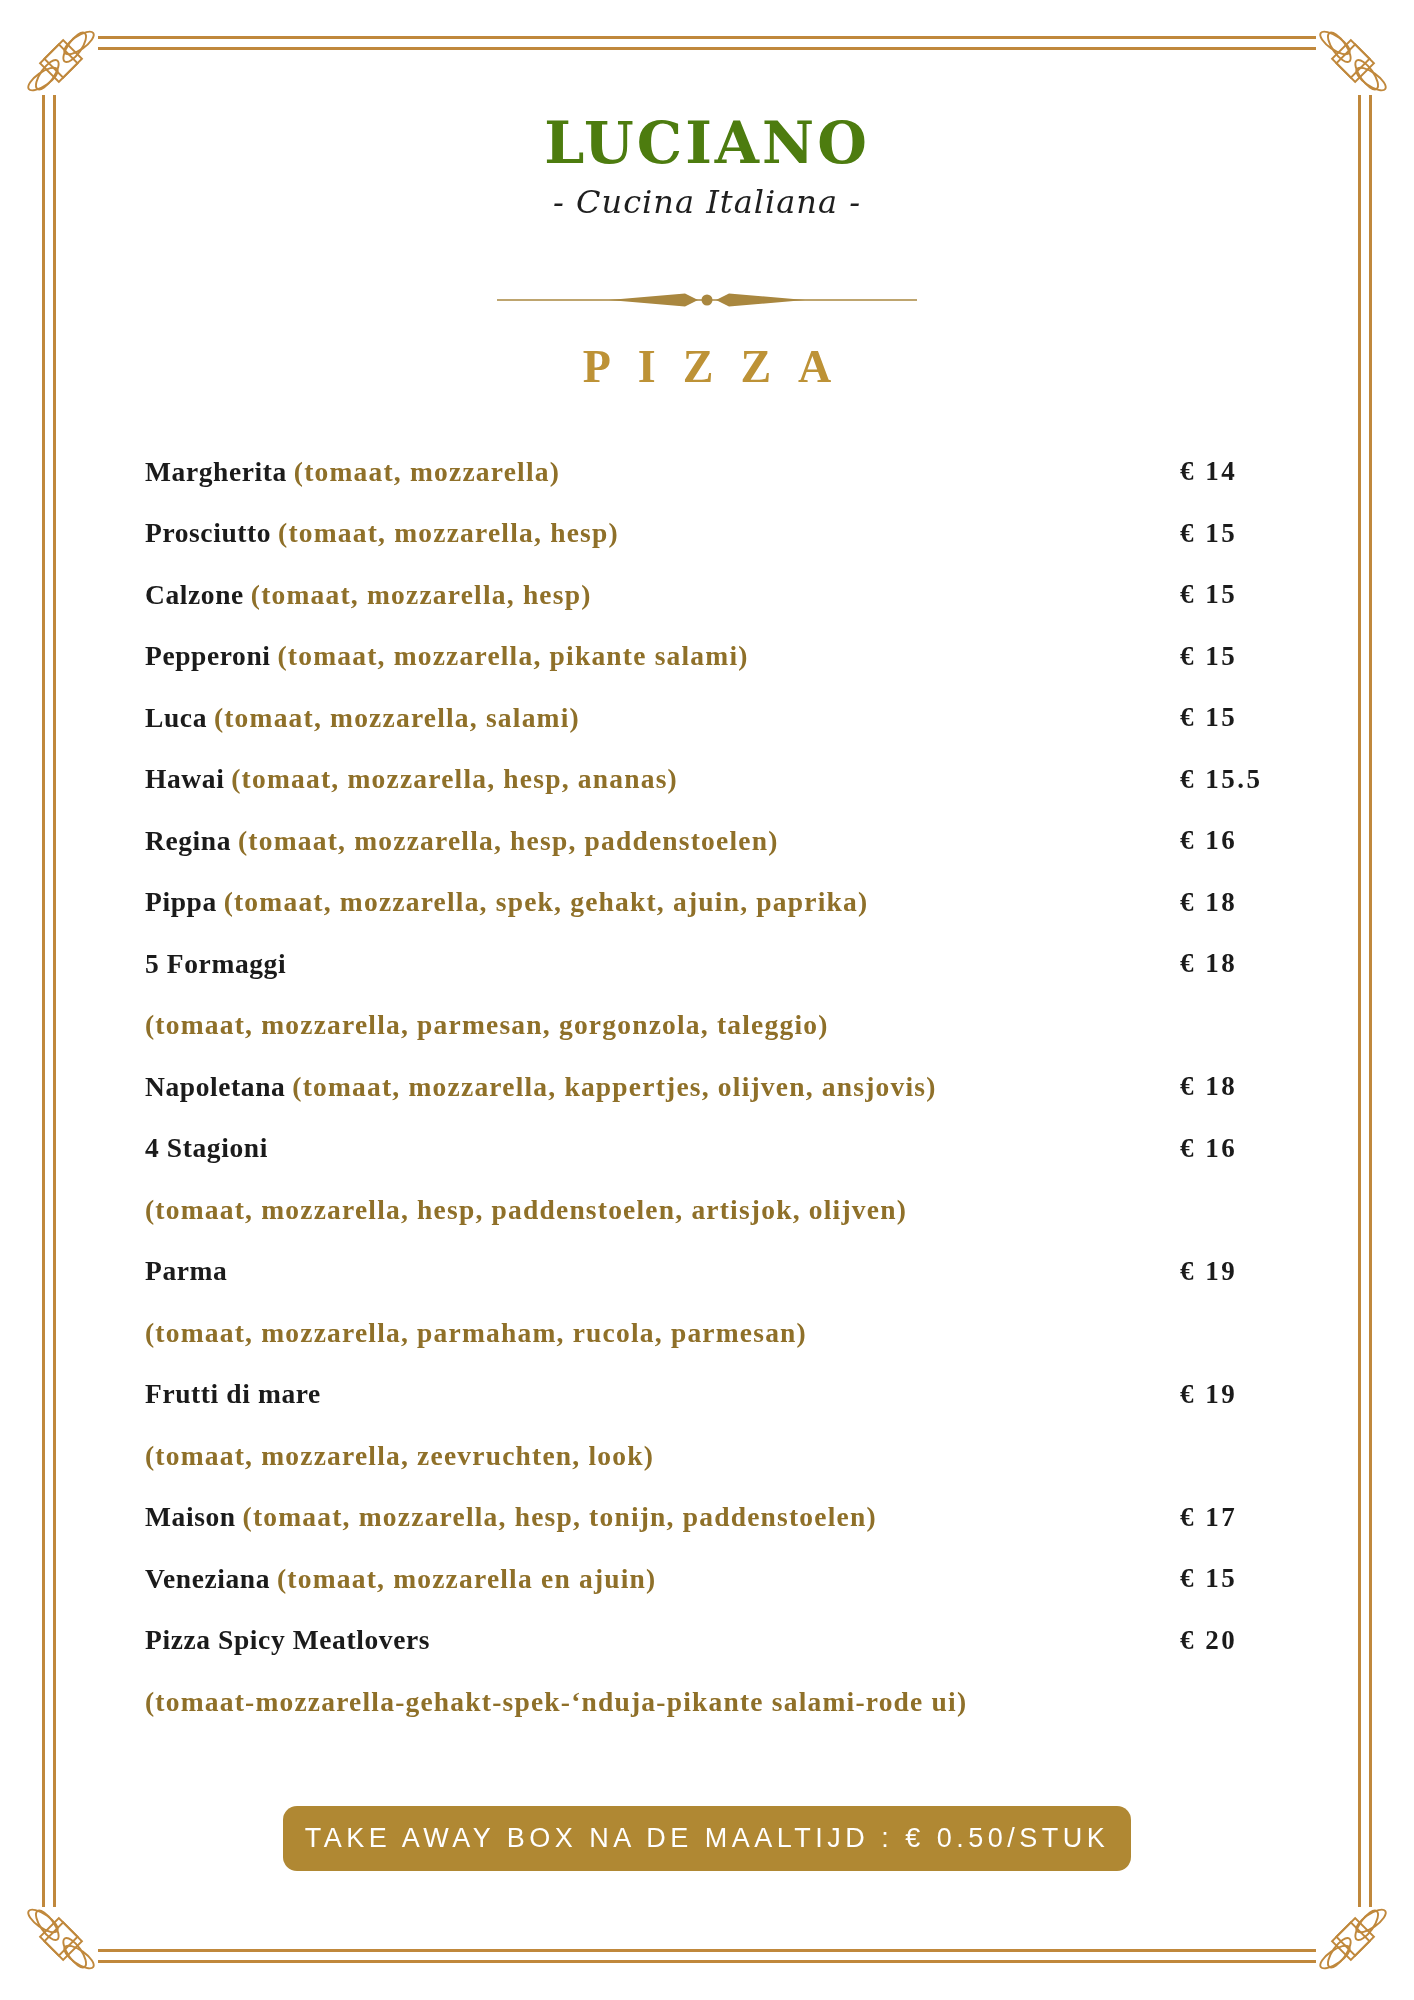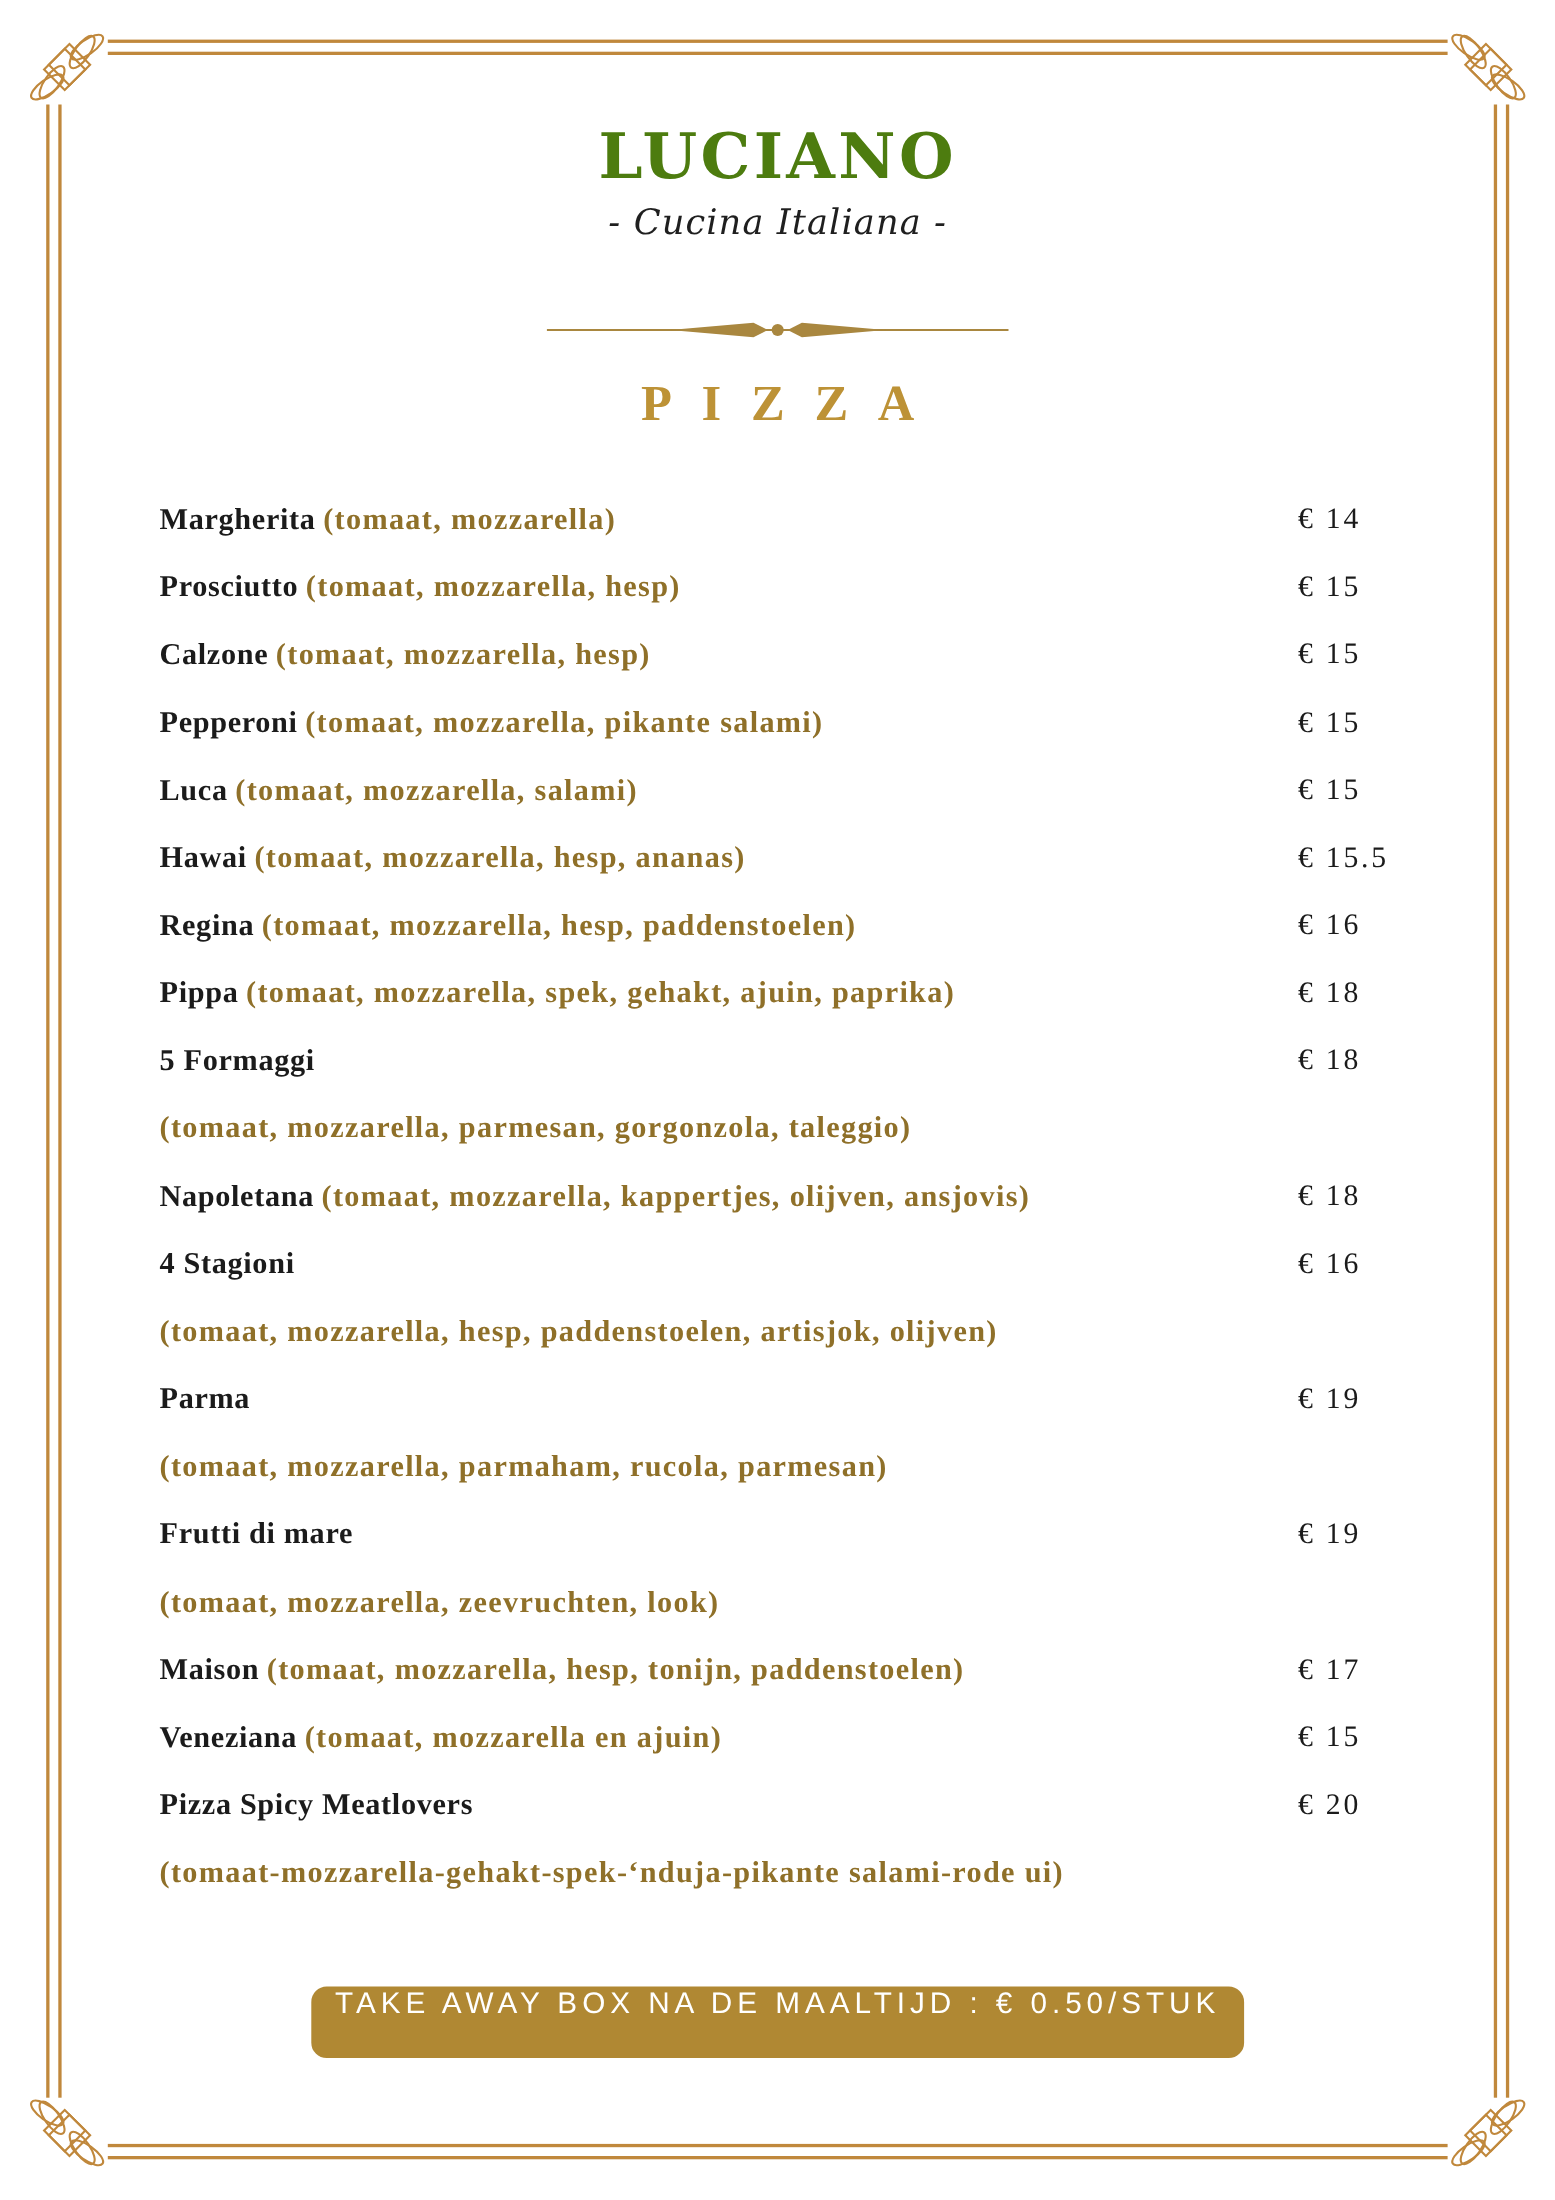--- a/index.html
+++ b/index.html
@@ -55,27 +55,27 @@
     letter-spacing:27px;text-indent:27px;
   }
   
   .menu{position:absolute;top:441px;left:113px;right:112px;}
   .menu-row{display:flex;justify-content:space-between;align-items:center;height:61.5px;margin-left:32px;}
   .row-left{font-size:27.5px;white-space:nowrap;}
   .item-name{font-weight:700;color:var(--ink);letter-spacing:0.6px;}
   .item-ingredients{font-weight:700;color:var(--gold-text);letter-spacing:1.2px;}
   .item-price{
     flex:0 0 122px;font-size:27px;color:var(--ink);
-    letter-spacing:2.5px;font-weight:400;white-space:nowrap;
+    letter-spacing:2.5px;font-weight:700;white-space:nowrap;
   }
   
   .banner{
     position:absolute;top:1806px;left:50%;transform:translateX(-50%);
     width:848px;height:65px;border-radius:14px;background:var(--banner-bg);
-    display:flex;align-items:flex-start;justify-content:center;
+    display:flex;align-items:center;justify-content:center;
   }
   .banner-text{
     font-family:"Liberation Sans", sans-serif;font-size:27px;color:#ffffff;
     letter-spacing:4.5px;font-weight:400;
   }
 </style>
 </head>
 <body>
 
 <div class="frame-line fl-h fl-top-outer"></div>

